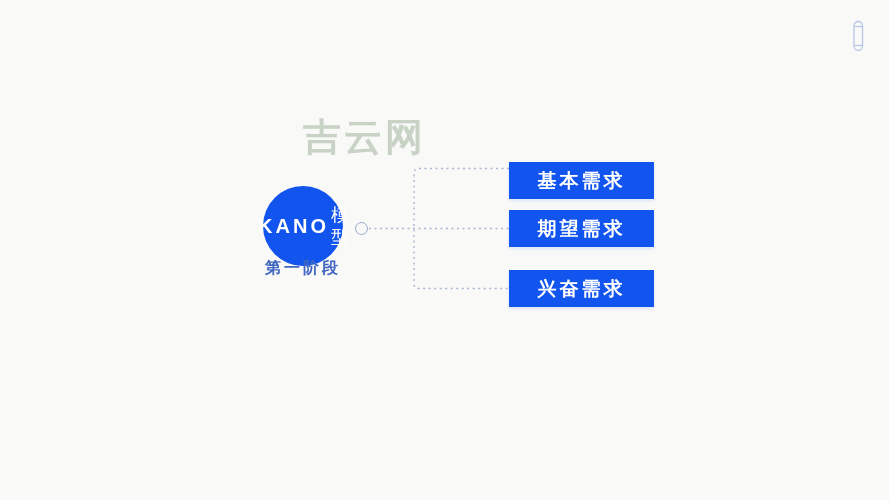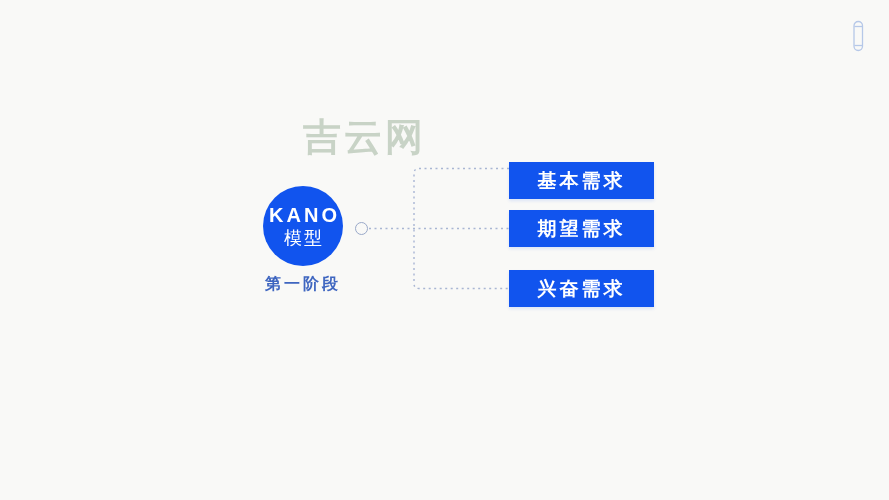--- a/index.html
+++ b/index.html
@@ -43,21 +43,21 @@
     stroke-width:1.4;
     stroke-dasharray:2 3.5;
   }
   .kano-circle{
     position:absolute;
     left:263px;top:186px;
     width:80px;height:80px;
     border-radius:50%;
     background:var(--accent);
     display:flex;
-    flex-direction:column;
+    flex-direction:row;
     align-items:center;
     justify-content:center;
     color:#ffffff;
     text-align:center;
   }
   .kano-line1{
     font-size:20px;
     font-weight:bold;
     letter-spacing:3px;
     line-height:1.2;
@@ -65,21 +65,21 @@
   }
   .kano-line2{
     font-size:18px;
     font-weight:normal;
     letter-spacing:2px;
     line-height:1.25;
     padding-left:2px;
   }
   .stage-label{
     position:absolute;
-    left:243px;top:274px;
+    left:243px;top:258px;
     width:120px;
     text-align:center;
     font-size:16px;
     font-weight:bold;
     letter-spacing:3px;
     color:var(--stage-text);
   }
   .hollow-dot{
     position:absolute;
     left:355px;top:222px;

